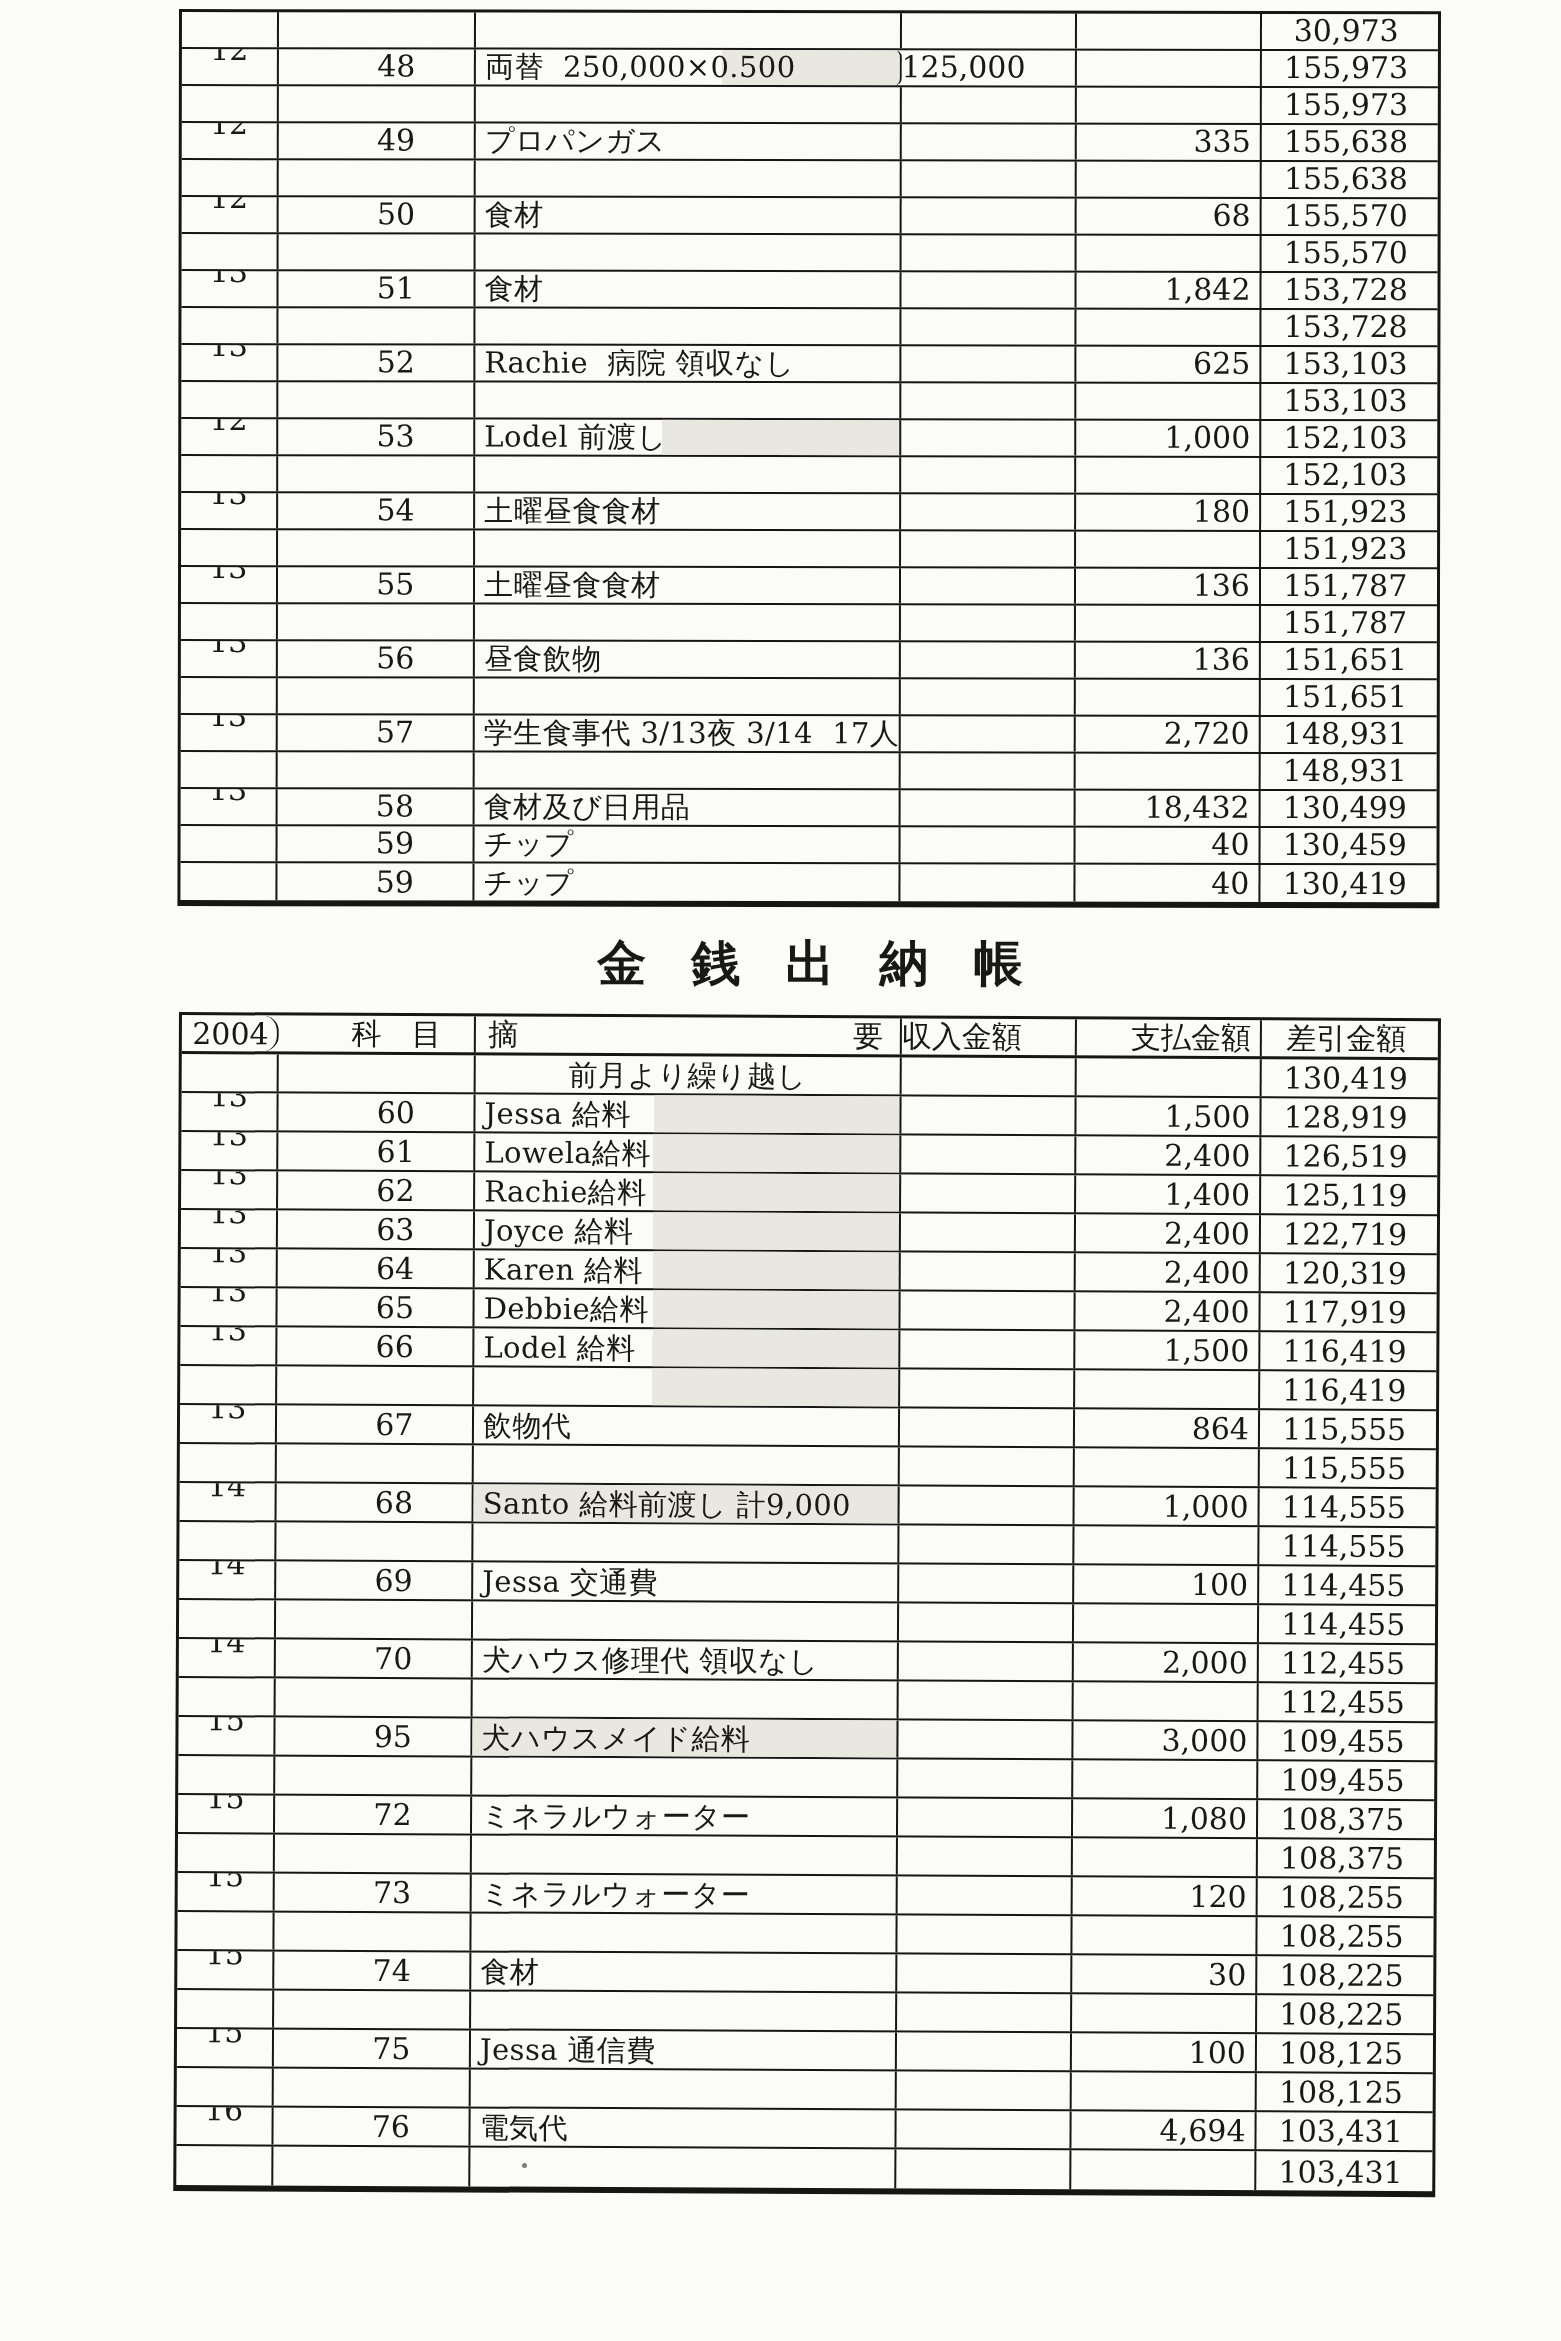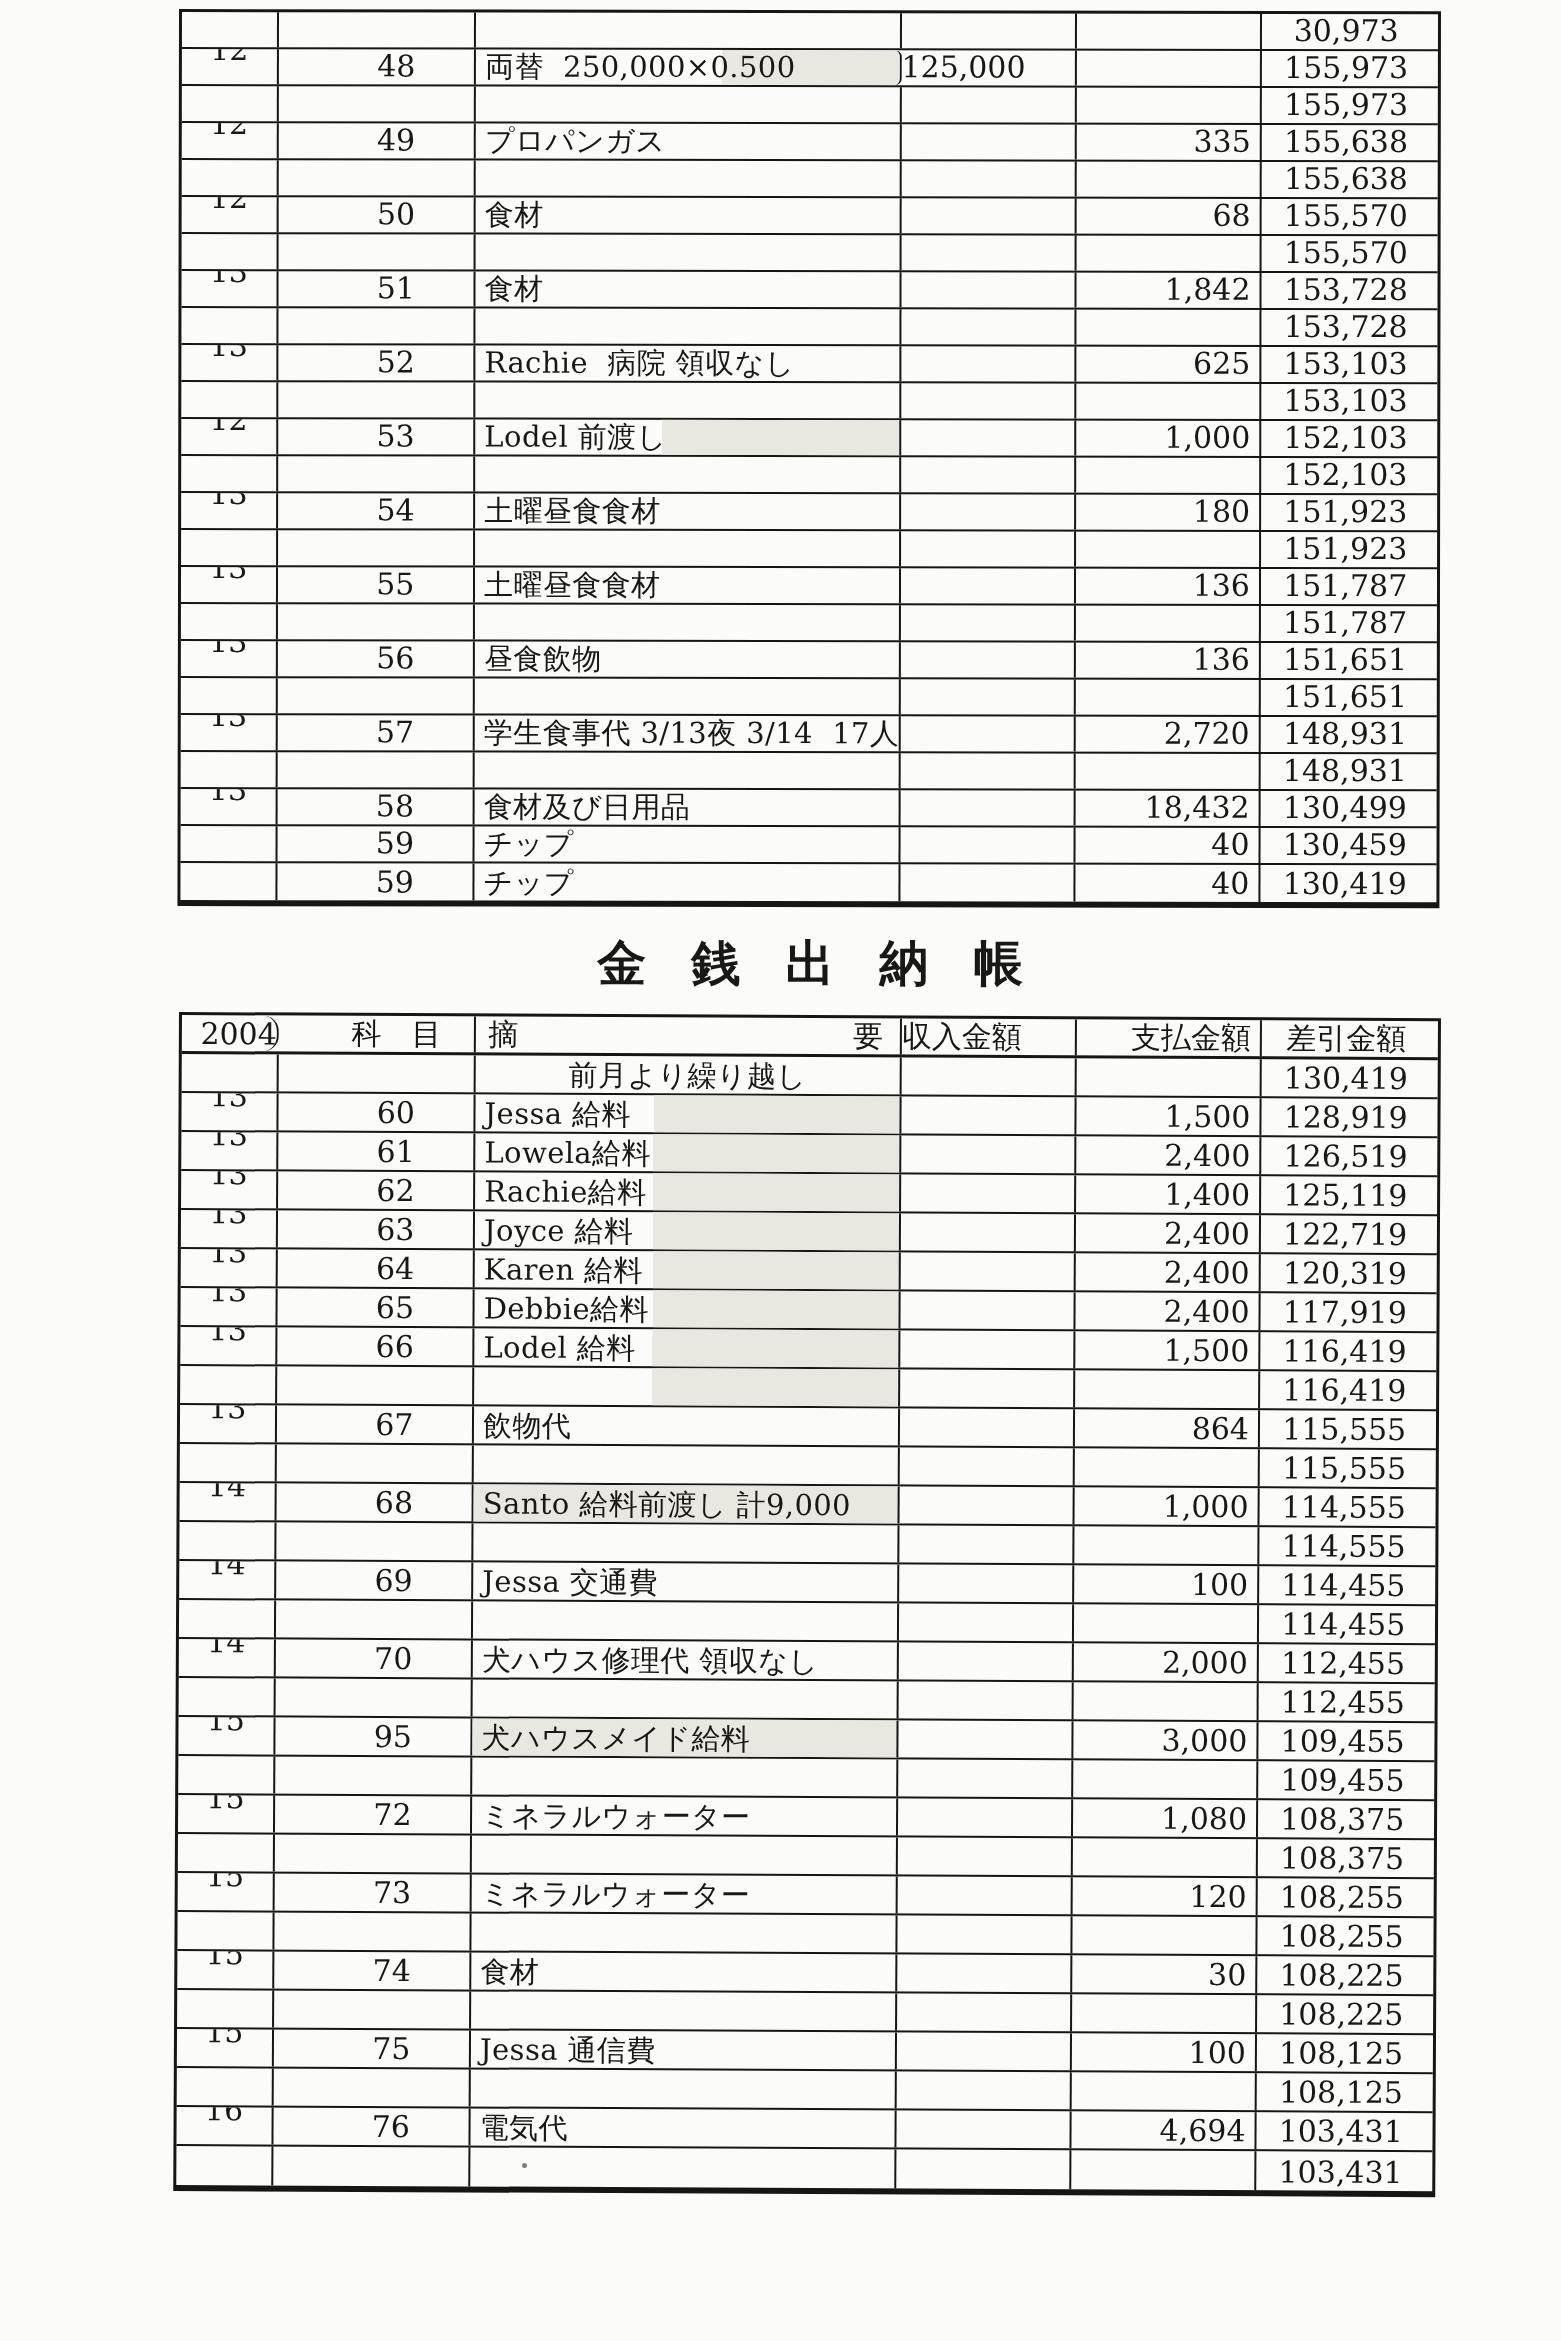--- a/index.html
+++ b/index.html
@@ -61,21 +61,21 @@
   .c-pay  {width:var(--w-pay); justify-content:flex-end; padding:0 9px 3px 12px;}
   .c-bal  {width:var(--w-bal); justify-content:center; padding:0 7.5px 3px 0;}
 
   .txt{font-size:30px; line-height:1.05; white-space:pre;}
   .c-desc .txt{font-size:29px; letter-spacing:0.4px;}
 
   
   .header-row{height:75px; border-bottom:3.7px solid var(--line);}
   .hd-date{
     flex-direction:column;
-    align-items:flex-end;
+    align-items:flex-start;
     justify-content:space-between;
     padding:3px 0 3px 10.4px;
     border-radius:16px;
   }
   .hd-date .txt{font-size:28px;}
   .hdr-summary{justify-content:space-between; padding:0 16.4px 3px 12px;}
   .hdr .txt{font-size:30px;}
 
   
   .doc-title{

